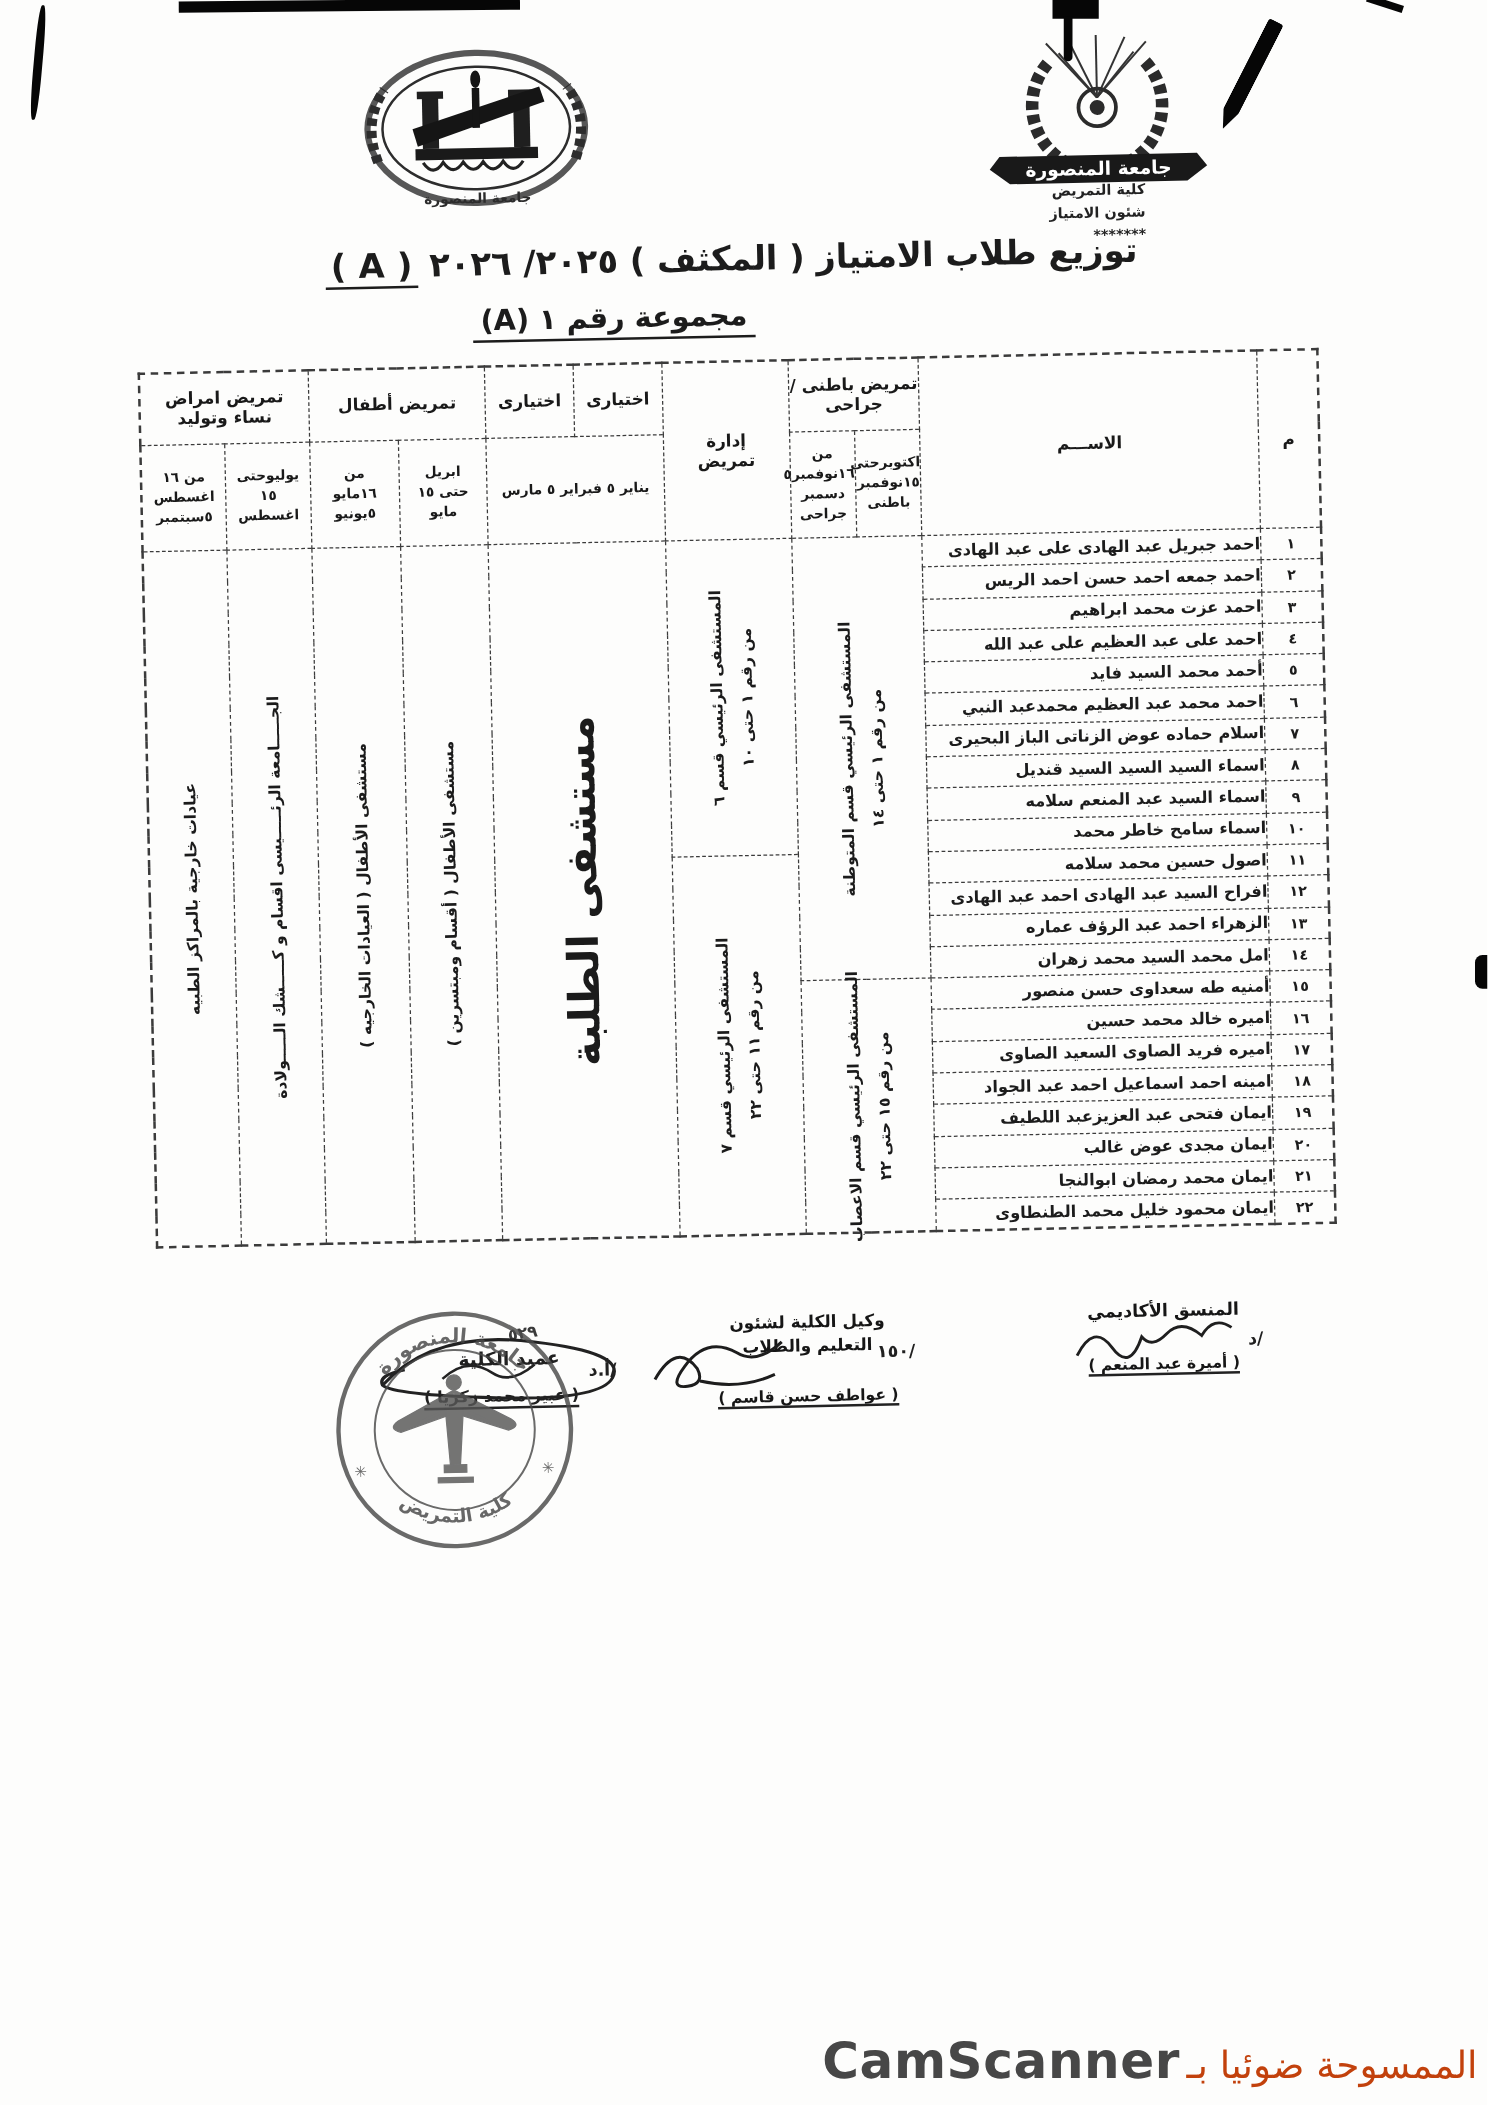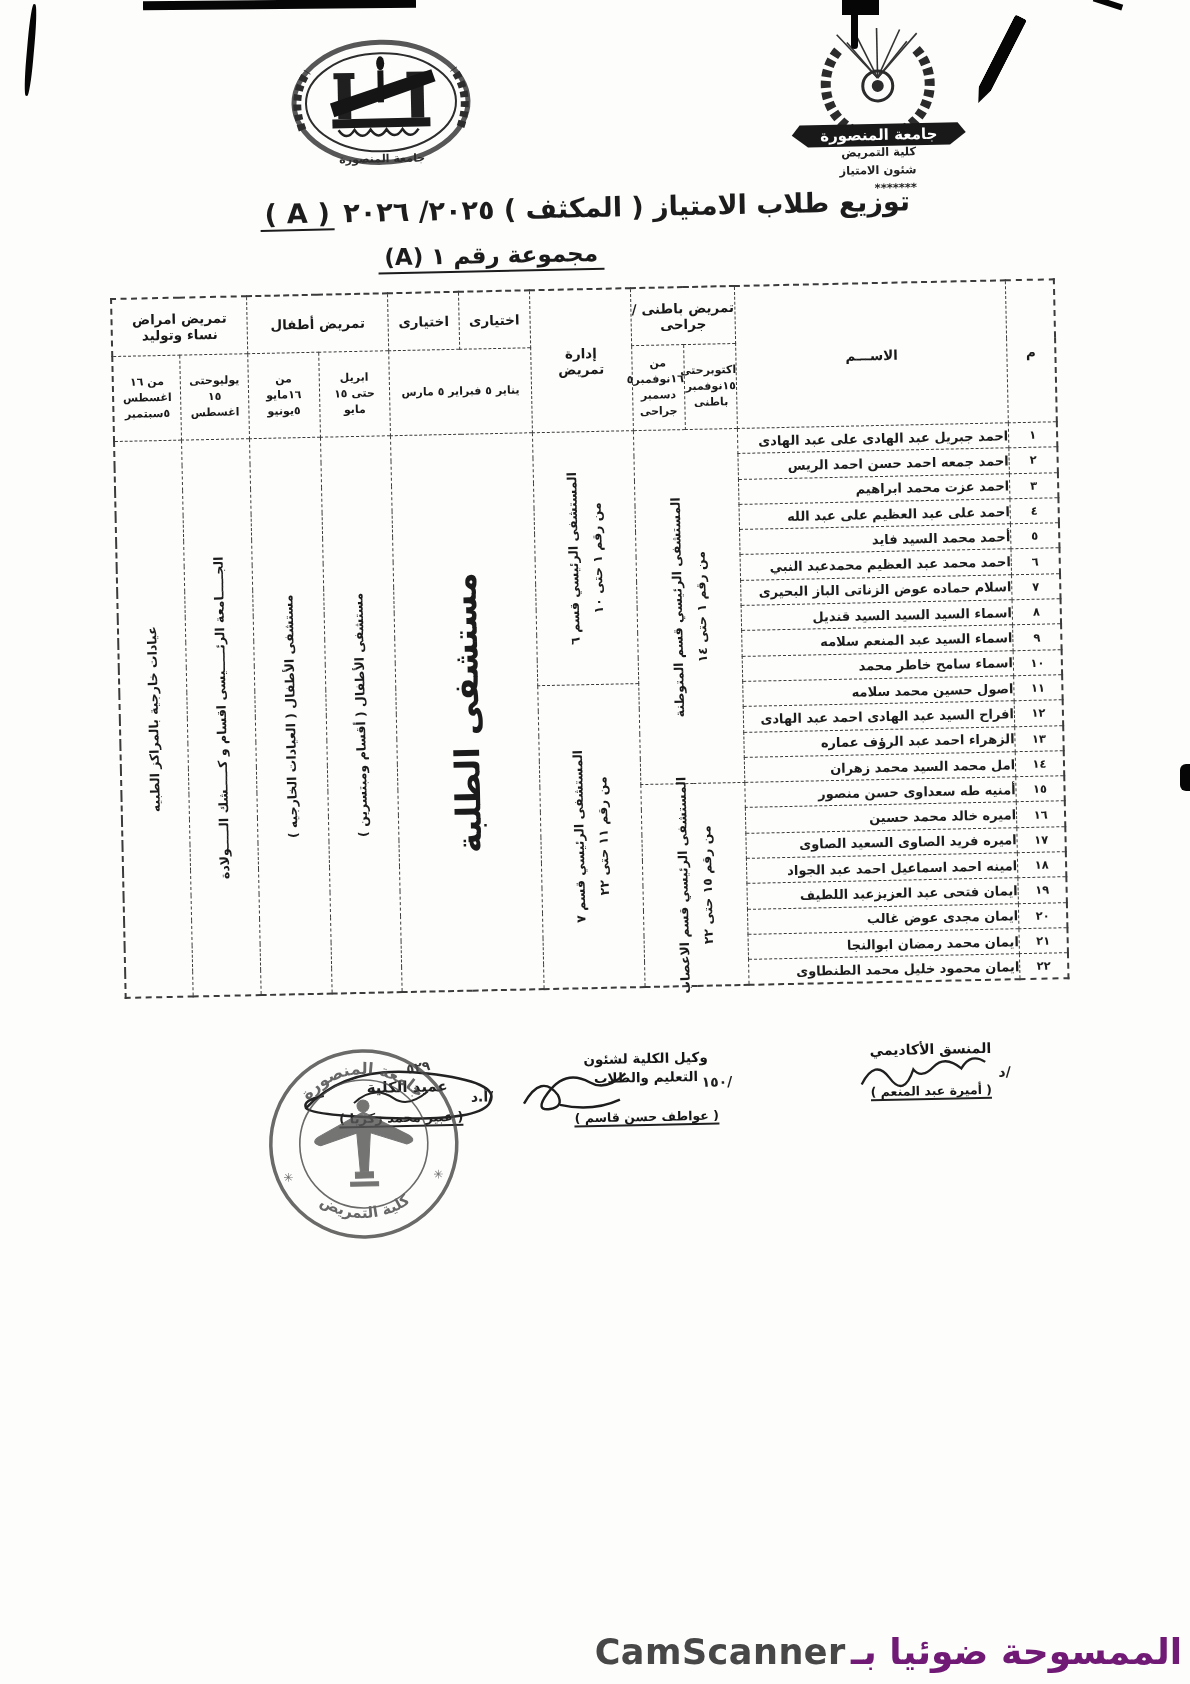--- a/index.html
+++ b/index.html
@@ -62,22 +62,22 @@
   .sig-dean-prefix{left:462px;top:1086px;font-size:14px;}
   .sig-dean-name{left:330px;top:1106px;font-size:13px;border-bottom:2px solid #222;}
   .sig-dean-scribble{left:398px;top:1056px;font-size:13px;color:#3a3a3a;transform:rotate(-8deg);}
   .sig-number{left:693px;top:1076px;font-size:14px;}
   .sig-academic-prefix{left:990px;top:1072px;font-size:14px;}
   svg.scrawl{position:absolute;overflow:visible;}
   .stamp{position:absolute;left:253px;top:1033px;opacity:.82;}
 
   
   .camscanner{position:absolute;right:8px;bottom:12px;direction:rtl;white-space:nowrap;}
-  .camscanner .ar{font-size:36px;font-weight:bold;color:#701a75;}
-  .camscanner .brand{font-size:35px;font-weight:bold;color:#474747;letter-spacing:.5px;}
+  .camscanner .ar{font-size:30px;font-weight:normal;color:#c2410c;}
+  .camscanner .brand{font-size:40px;font-weight:bold;color:#474747;letter-spacing:.5px;}
 </style>
 </head>
 <body>
 
 <div class="page">
 
   <div class="tilt">
 
     <svg class="logo-left" width="190" height="168" viewBox="0 0 190 168">
       <ellipse cx="95" cy="72" rx="87" ry="60" fill="none" stroke="#2d2d2d" stroke-width="5" opacity=".8"></ellipse>

